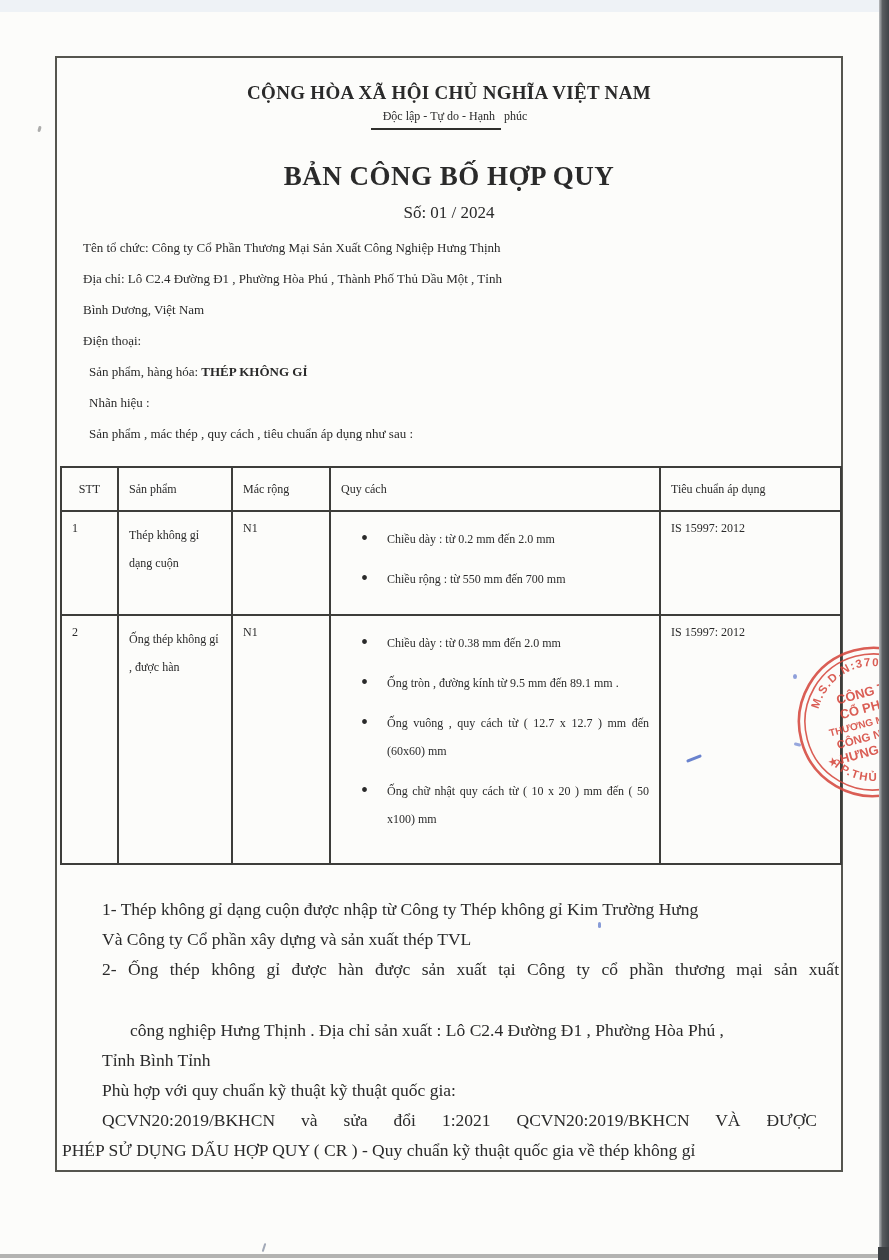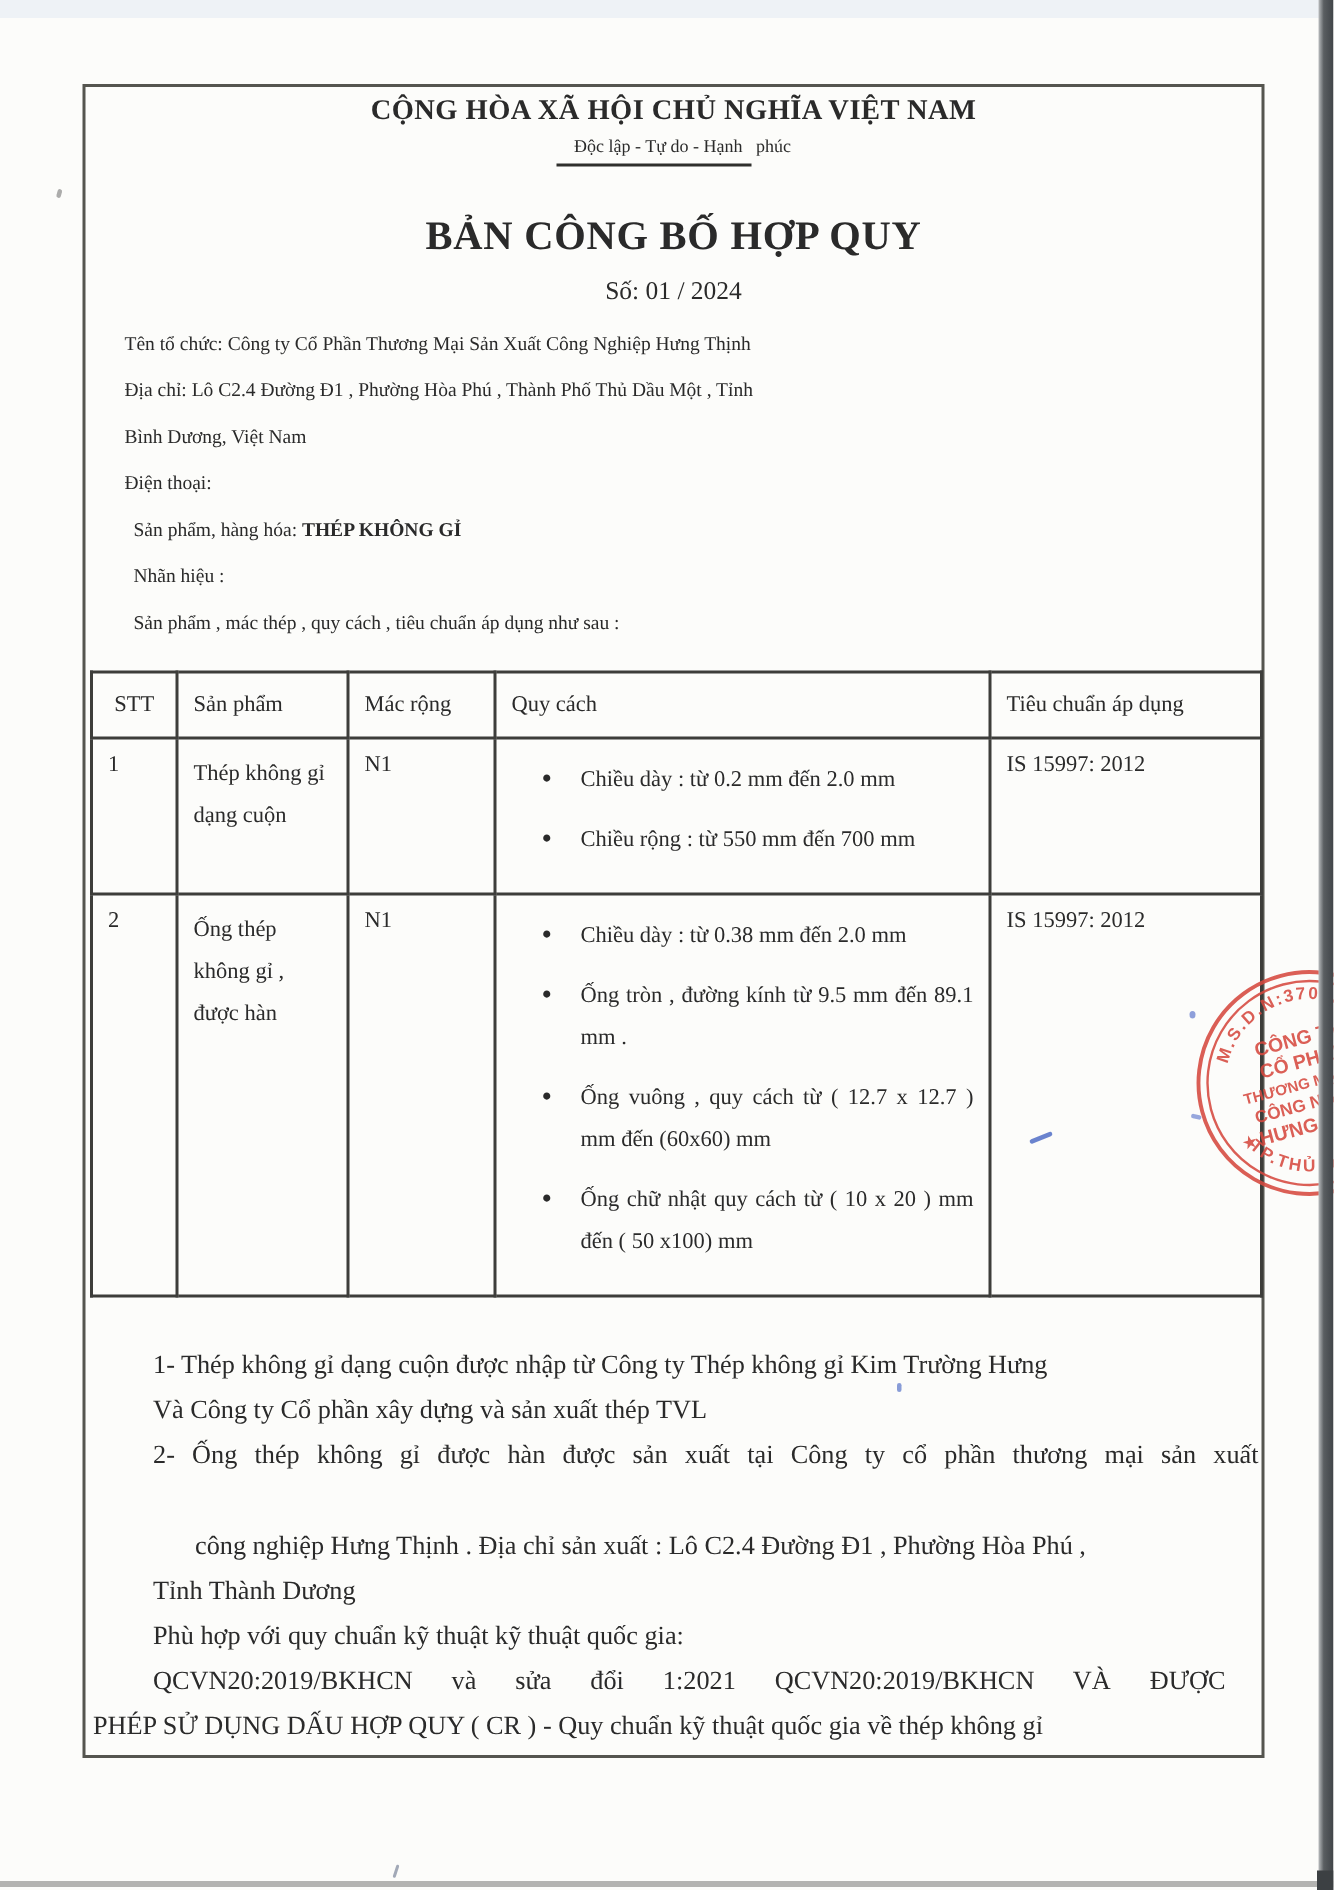--- a/index.html
+++ b/index.html
@@ -11,38 +11,38 @@
   }
   
   .scan-top{position:absolute;left:0;top:0;width:889px;height:12px;background:rgba(226,234,243,.55);z-index:6;}
   .edge-right{position:absolute;top:0;right:0;width:10px;height:1260px;z-index:6;
     background:linear-gradient(to right,#babdbf 0%,#5a5e61 35%,#404448 100%);}
   .edge-bottom{position:absolute;left:0;bottom:2px;width:889px;height:4px;background:#b3b3b1;z-index:6;}
   .edge-corner{position:absolute;right:0;bottom:0;width:11px;height:13px;background:#3c4043;z-index:7;}
 
   .frame{
     position:absolute;left:55px;top:56px;width:788px;height:1116px;
-    border:2px solid #55554f;box-sizing:border-box;padding-top:5px;z-index:1;
+    border:2px solid #55554f;box-sizing:border-box;padding-top:24px;z-index:1;
   }
   .center{text-align:center;}
   .nat-header{font-size:19px;font-weight:bold;letter-spacing:.3px;margin:0;}
   .motto{margin-top:5px;font-size:12px;font-weight:normal;}
   .motto .ul{border-bottom:2px solid #2f2f2c;padding:0 6px 4px 12px;display:inline-block;}
   .doc-title{margin-top:31px;font-size:27px;font-weight:bold;letter-spacing:.5px;}
   .doc-num{margin-top:11px;font-size:17px;}
 
   .paras{margin-top:9px;}
   .para{font-size:13px;line-height:31px;margin:0 30px 0 26px;}
   .para.indent{margin-left:32px;}
   .bold{font-weight:bold;}
 
   table.spec{
     border-collapse:collapse;table-layout:fixed;
     width:780px;margin:17px 2px 0 3px;
-    font-size:15px;
+    font-size:12px;
   }
   table.spec td,table.spec th{
     border:2px solid #3d3d3a;vertical-align:top;
     padding:9px 10px;font-weight:normal;text-align:left;
     box-sizing:border-box;overflow:hidden;
   }
   col.c-stt{width:57px;}col.c-sp{width:114px;}col.c-mac{width:98px;}col.c-qc{width:330px;}col.c-tc{width:181px;}
   tr.hdr th{vertical-align:middle;height:44px;padding:6px 10px;}
   tr.hdr th.cell-stt{text-align:center;padding:6px 4px;}
   td.cell-stt{text-align:center;padding-top:12px;}
@@ -150,21 +150,21 @@
       <td class="cell-tc">IS 15997: 2012</td>
     </tr>
   </tbody>
     </table>
 
   <div class="notes">
     <div class="note-line ml45">1- Thép không gỉ dạng cuộn được nhập từ Công ty Thép không gỉ Kim Trường Hưng</div>
     <div class="note-line ml45">Và Công ty Cổ phần xây dựng và sản xuất thép TVL</div>
     <div class="note-line ml45 jlast">2- Ống thép không gỉ được hàn được sản xuất tại Công ty cổ phần thương mại sản xuất</div>
     <div class="note-line ml73">công nghiệp Hưng Thịnh . Địa chỉ sản xuất : Lô C2.4 Đường Đ1 , Phường Hòa Phú ,</div>
-    <div class="note-line ml45">Tỉnh Thành Dương</div>
+    <div class="note-line ml45">Tỉnh Bình Tỉnh</div>
     <div class="note-line ml45">Phù hợp với quy chuẩn kỹ thuật kỹ thuật quốc gia:</div>
     <div class="note-line ml45 jlast2">QCVN20:2019/BKHCN và sửa đổi 1:2021 QCVN20:2019/BKHCN VÀ ĐƯỢC</div>
     <div class="note-line ml5">PHÉP SỬ DỤNG DẤU HỢP QUY ( CR ) -  Quy chuẩn kỹ thuật quốc gia về thép không gỉ</div>
   </div>
 
 </div>
 
 <svg class="stamp" width="220" height="220" viewBox="-110 -110 220 220">
   <g transform="rotate(-15)">
     <circle class="ring" r="74" stroke-width="2.6"></circle>

